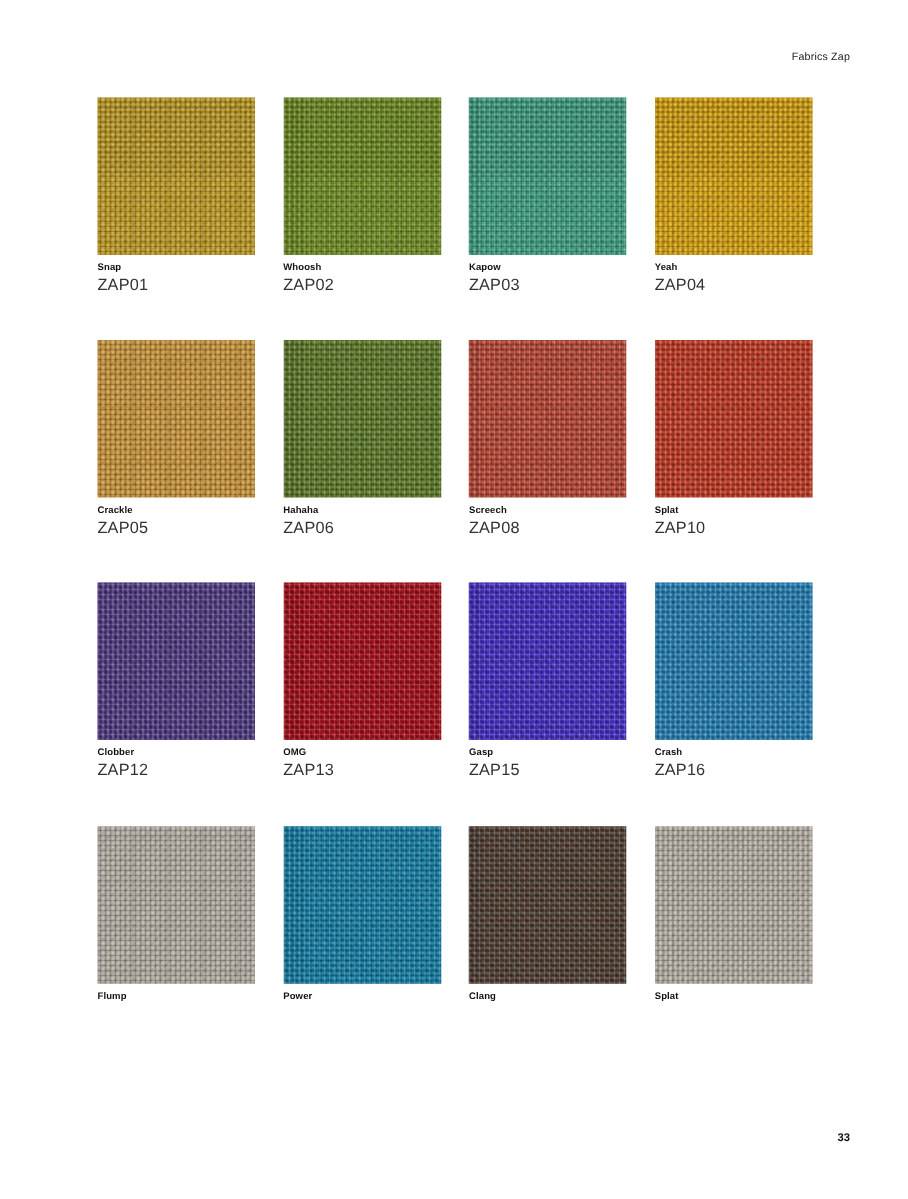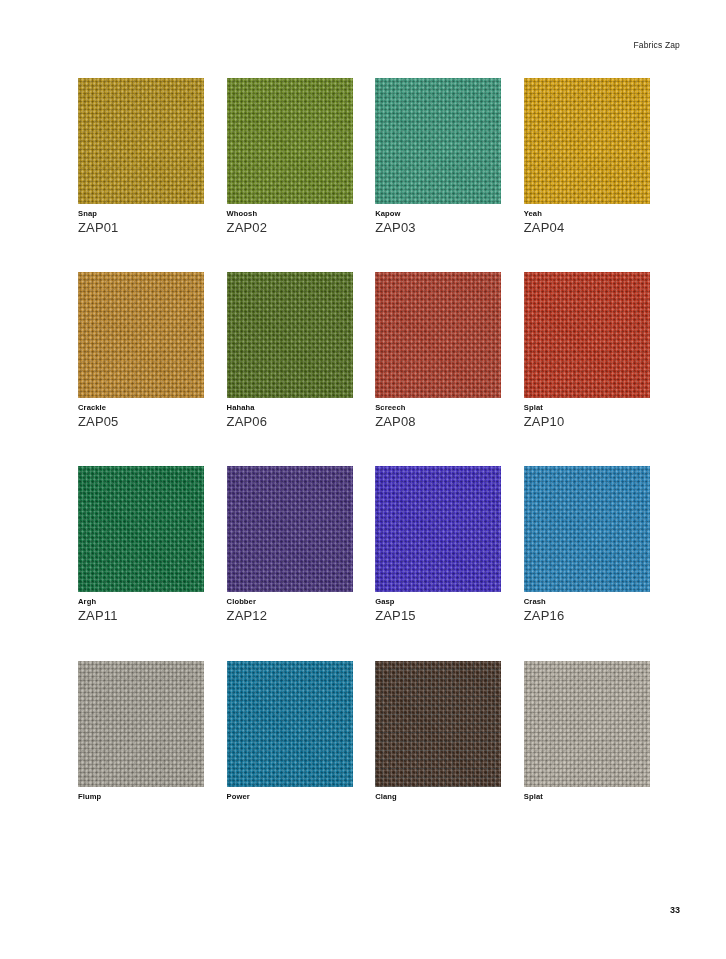--- a/index.html
+++ b/index.html
@@ -221,38 +221,38 @@
     <div class="swatch-cell">
       <div class="swatch-chip" style="background-color: rgb(192, 54, 31);">
         <div class="swatch-fleck" style="color: rgb(122, 26, 12);"></div>
       </div>
       <div class="swatch-label">
         <span class="swatch-name">Splat</span>
         <span class="swatch-code">ZAP10</span>
       </div>
     </div>
     <div class="swatch-cell">
-      <div class="swatch-chip" style="background-color: rgb(16, 113, 62);">
-        <div class="swatch-fleck" style="color: rgb(5, 68, 31);"></div>
-      </div>
-      <div class="swatch-label">
-        <span class="swatch-name">Argh</span>
-        <span class="swatch-code">ZAP11</span>
-      </div>
-    </div>
-    <div class="swatch-cell">
       <div class="swatch-chip" style="background-color: rgb(75, 54, 128);">
         <div class="swatch-fleck" style="color: rgb(42, 26, 80);"></div>
       </div>
       <div class="swatch-label">
         <span class="swatch-name">Clobber</span>
         <span class="swatch-code">ZAP12</span>
       </div>
     </div>
     <div class="swatch-cell">
+      <div class="swatch-chip" style="background-color: rgb(168, 16, 28);">
+        <div class="swatch-fleck" style="color: rgb(102, 6, 14);"></div>
+      </div>
+      <div class="swatch-label">
+        <span class="swatch-name">OMG</span>
+        <span class="swatch-code">ZAP13</span>
+      </div>
+    </div>
+    <div class="swatch-cell">
       <div class="swatch-chip" style="background-color: rgb(68, 48, 196);">
         <div class="swatch-fleck" style="color: rgb(40, 26, 130);"></div>
       </div>
       <div class="swatch-label">
         <span class="swatch-name">Gasp</span>
         <span class="swatch-code">ZAP15</span>
       </div>
     </div>
     <div class="swatch-cell">
       <div class="swatch-chip" style="background-color: rgb(41, 134, 189);">

